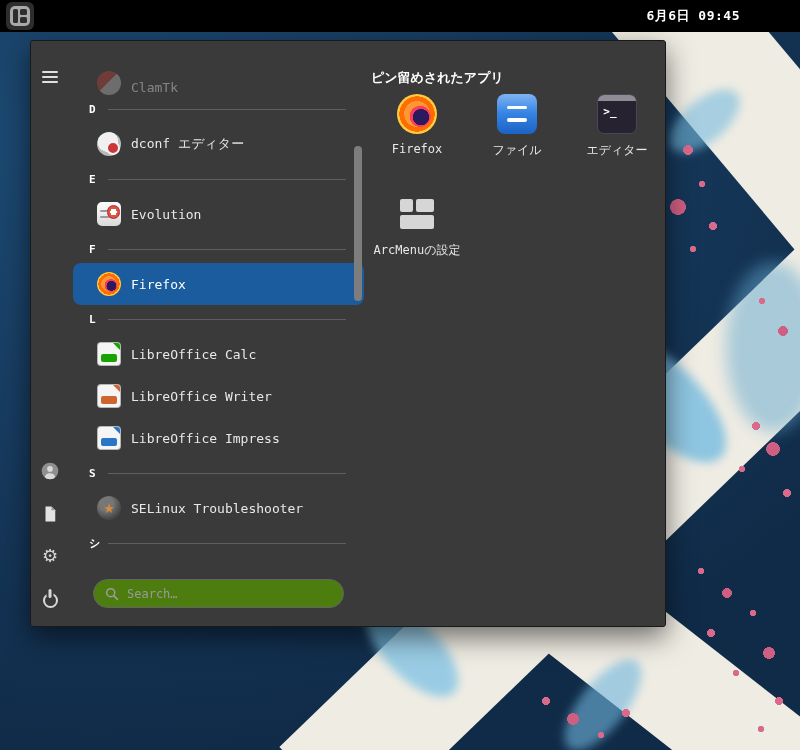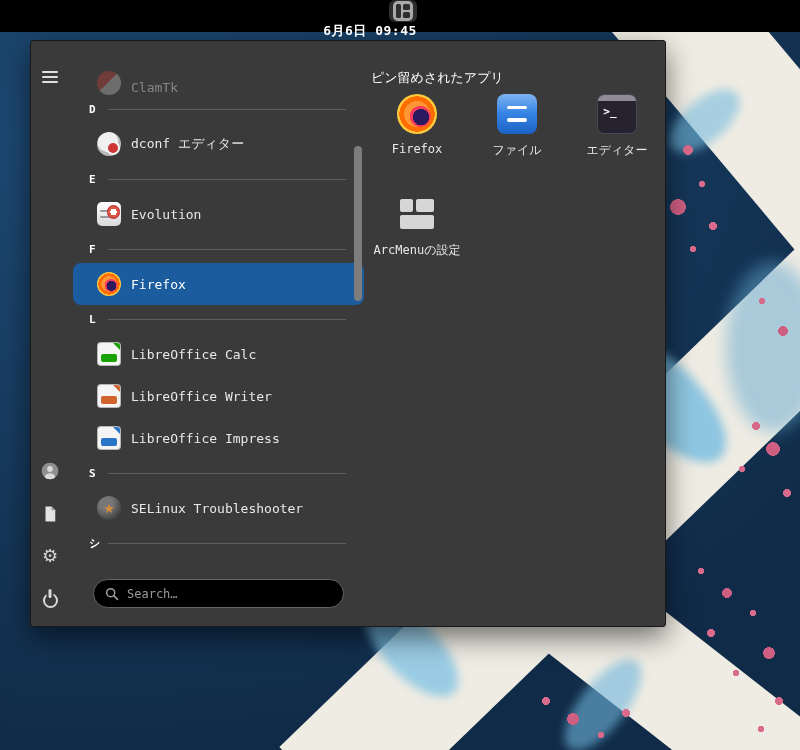--- a/index.html
+++ b/index.html
@@ -43,21 +43,21 @@
     radial-gradient(circle 6px at 573px 719px, #cf5f82 97%, transparent),
     radial-gradient(circle 3px at 601px 735px, #d96a8b 97%, transparent),
     radial-gradient(circle 4px at 626px 713px, #d96a8b 97%, transparent),
     radial-gradient(circle 4px at 779px 701px, #d96a8b 97%, transparent),
     radial-gradient(circle 3px at 761px 729px, #d96a8b 97%, transparent),
     radial-gradient(circle 3px at 456px 586px, #d96a8b 97%, transparent),
     radial-gradient(circle 5px at 471px 611px, #cf5f82 97%, transparent); }
 
   
   .topbar { position:absolute; left:0; top:0; width:100%; height:32px; background:#000;
-            display:flex; align-items:center; justify-content:space-between; z-index:20;flex-direction:column; }
+            display:flex; align-items:center; justify-content:space-between; z-index:20; }
   .panel-btn { margin-left:6px; width:28px; height:28px; background:#2d2d2d; border:none;
                border-radius:6px; display:flex; align-items:center; justify-content:center; cursor:pointer; }
   .clock { color:#fff; font-size:13px; font-weight:bold; padding-right:60px; letter-spacing:.5px; }
 
   
   .menu { position:absolute; left:30px; top:40px; width:636px; height:587px;
           background:#3a3a3a; border:1px solid #191919; border-radius:3px;
           box-shadow:0 10px 28px rgba(0,0,0,.55); z-index:10; }
 
   
@@ -82,29 +82,29 @@
   .row.selected .lbl { color:#fff; }
   .row.faded { opacity:.42;align-items:flex-end; }
   .row.section { height:28px; padding-left:16px; }
   .sec-letter { font-size:11px; font-weight:bold; color:#fff; min-width:13px; }
   .sec-line { flex:1; height:1px; background:#5f5f5f; margin-left:6px; margin-right:18px; }
 
   .scroll-thumb { position:absolute; right:2px; top:105px; width:8px; height:155px;
                   background:#7d7d7d; border-radius:4px; cursor:pointer; }
 
   .search { position:absolute; left:20px; right:20px; bottom:18px; height:29px;
-            border:1px solid #646464; background:#000000; border-radius:15px;
+            border:1px solid #646464; background:#4d7c0f; border-radius:15px;
             display:flex; align-items:center; padding:0 11px; gap:8px; }
   .search input { flex:1; background:transparent; border:none; outline:none;
                   color:#ddd; font-size:12px; font-family:"DejaVu Sans Mono", monospace; }
   .search input::placeholder { color:#9a9a9a; }
 
   
   .menu-right { position:absolute; left:336px; top:0; width:300px; height:100%; }
-  .pinned-header { position:absolute; top:28px; left:4px; color:#fff; font-weight:normal; font-size:13px; }
+  .pinned-header { position:absolute; top:28px; left:4px; color:#fff; font-weight:bold; font-size:13px; }
   .pinned-grid { position:absolute; top:45px; left:0; width:300px; display:flex; flex-wrap:wrap; }
   .pin-cell { width:100px; height:100px; display:flex; flex-direction:column; align-items:center;
               padding-top:8px; border-radius:8px; cursor:pointer; }
   .pin-cell .plbl { margin-top:8px; font-size:12px; color:#e8e8e8; text-align:center; }
 
   
   .ic  { width:24px; height:24px; flex:none; position:relative; }
   .pic { width:40px; height:40px; flex:none; position:relative; }
 
   .ic-firefox { border-radius:50%;

